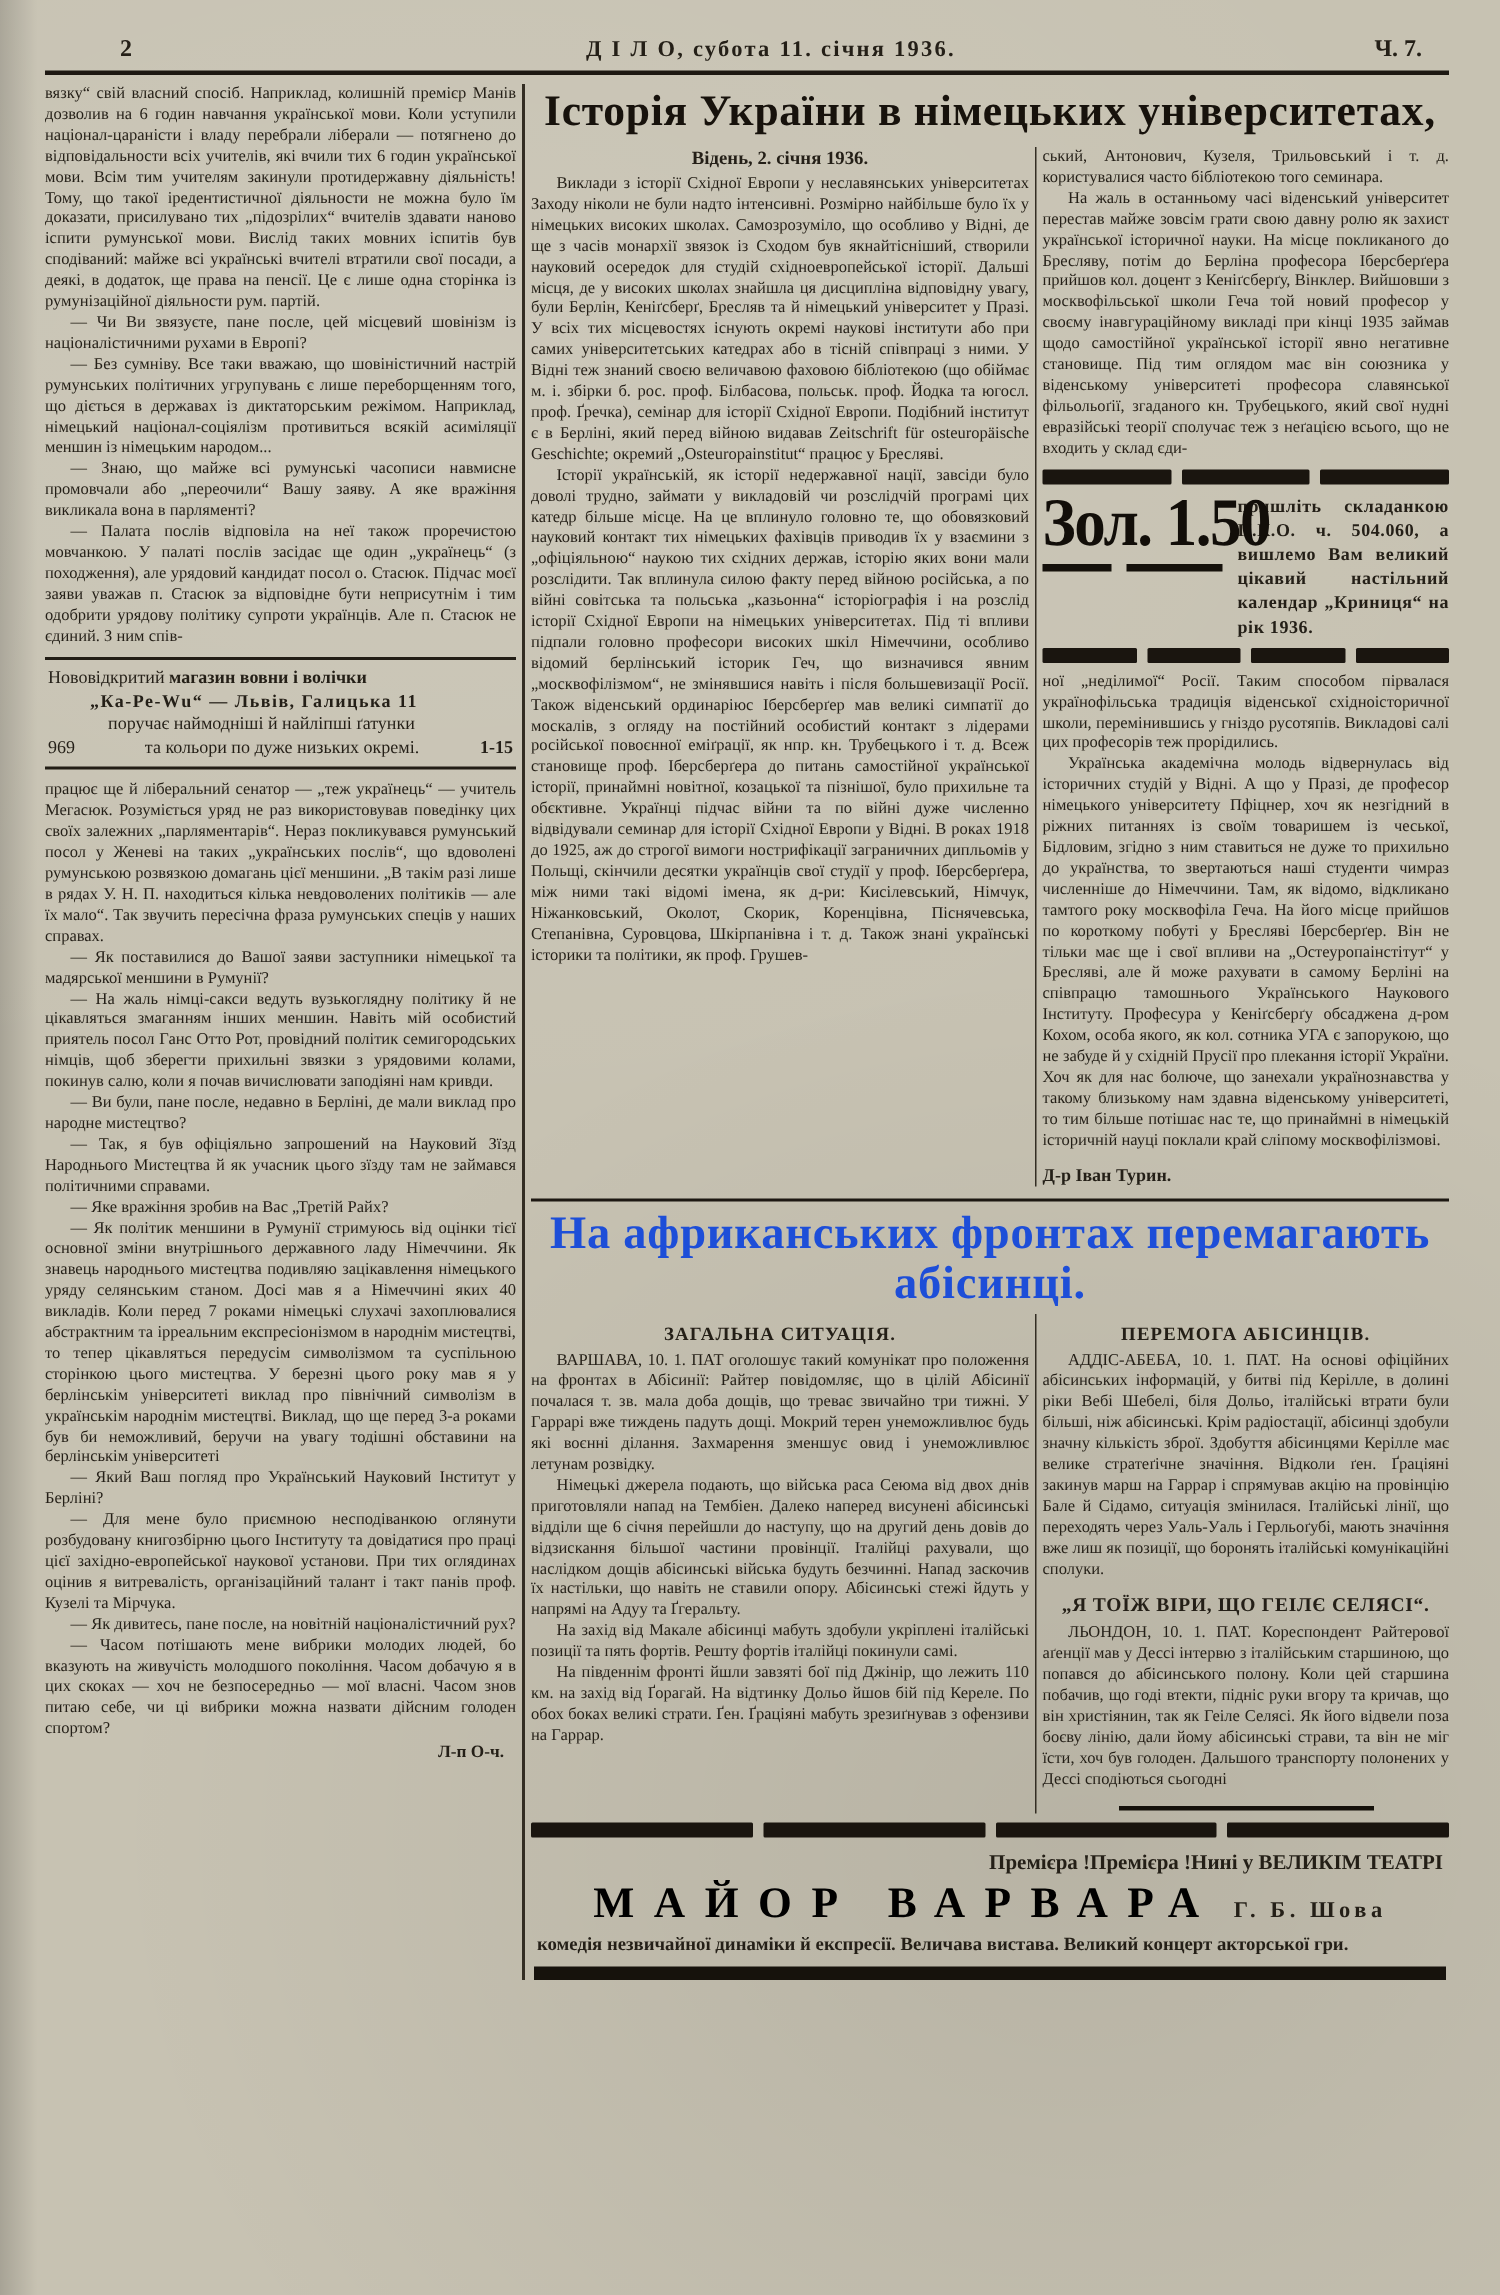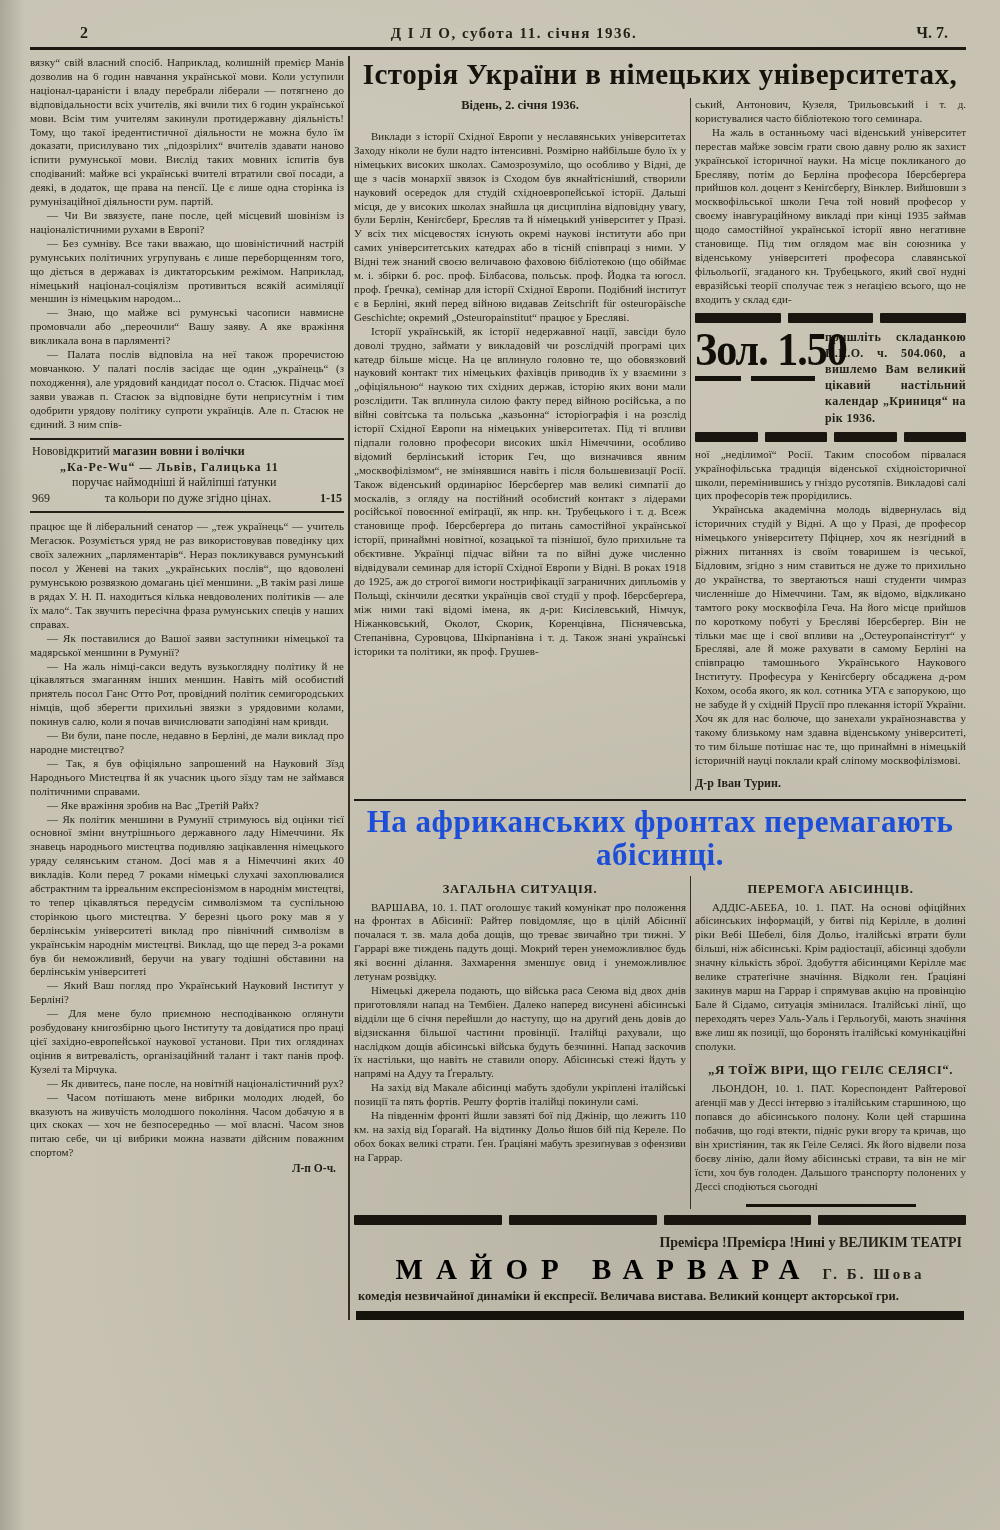--- a/index.html
+++ b/index.html
@@ -36,21 +36,21 @@
   .w2{font-weight:bold;padding-left:28px;letter-spacing:1px;}
   .w3{padding-left:40px;}
   .w4{display:flex;justify-content:space-between;}
   .w4 .ref{margin-right:6px;}
   .w4 .code{font-weight:bold;}
 
   
   h1{font-size:29px;text-align:center;margin:2px 0 7px;letter-spacing:.5px;
      white-space:nowrap;font-weight:bold;color:#17120c;}
   .acols{display:grid;grid-template-columns:332px 9px 1fr;}
-  .dateline{font-weight:bold;text-align:center;font-size:12.5px;margin-bottom:17px;}
+  .dateline{font-weight:bold;text-align:center;font-size:12.5px;margin-bottom:3px;}
   .bar-row{display:flex;gap:7px;margin:6px 0;}
   .bar-row i{flex:1;height:10px;background:#1a150f;border-radius:1px;}
   .calad{display:flex;gap:10px;margin:4px 0 2px;align-items:flex-start;}
   .pricewrap{width:120px;flex:0 0 120px;}
   .price{font-size:42px;font-weight:900;letter-spacing:-1px;line-height:.95;
          color:#120e09;transform:scaleY(1.08);transform-origin:top left;white-space:nowrap;}
   .pbars{display:flex;gap:10px;margin-top:8px;}
   .pbars i{height:5px;background:#15110b;}
   .pbars .pb1{width:46px;}
   .pbars .pb2{flex:1;}
@@ -99,36 +99,36 @@
           <span class="lead">Нововідкритий</span>
           <span>магазин вовни і волічки</span>
         </div>
         <div class="w2">
           <span>„Ка-Ре-Wu“</span>
           <span>— Львів, Галицька 11</span>
         </div>
         <div class="w3">поручає наймодніші й найліпші ґатунки</div>
         <div class="w4">
           <span class="ref">969</span>
-          <span>та кольори по дуже згідно цінах.</span>
+          <span>та кольори по дуже низьких окремі.</span>
           <span class="code">1-15</span>
         </div>
       </div>
 
       <p class="ni">працює ще й ліберальний сенатор — „теж українець“ — учитель Мегасюк. Розуміється уряд не раз використовував поведінку цих своїх залежних „парляментарів“. Нераз покликувався румунський посол у Женеві на таких „українських послів“, що вдоволені румунською розвязкою домагань цієї меншини. „В такім разі лише в рядах У. Н. П. находиться кілька невдоволених політиків — але їх мало“. Так звучить пересічна фраза румунських спеців у наших справах.</p>
       <p>— Як поставилися до Вашої заяви заступники німецької та мадярської меншини в Румунії?</p>
       <p>— На жаль німці-сакси ведуть вузькоглядну політику й не цікавляться змаганням інших меншин. Навіть мій особистий приятель посол Ганс Отто Рот, провідний політик семигородських німців, щоб зберегти прихильні звязки з урядовими колами, покинув салю, коли я почав вичислювати заподіяні нам кривди.</p>
       <p>— Ви були, пане после, недавно в Берліні, де мали виклад про народне мистецтво?</p>
       <p>— Так, я був офіціяльно запрошений на Науковий Зїзд Народнього Мистецтва й як учасник цього зїзду там не займався політичними справами.</p>
       <p>— Яке вражіння зробив на Вас „Третій Райх?</p>
       <p>— Як політик меншини в Румунії стримуюсь від оцінки тієї основної зміни внутрішнього державного ладу Німеччини. Як знавець народнього мистецтва подивляю зацікавлення німецького уряду селянським станом. Досі мав я а Німеччині яких 40 викладів. Коли перед 7 роками німецькі слухачі захоплювалися абстрактним та ірреальним експресіонізмом в народнім мистецтві, то тепер цікавляться передусім символізмом та суспільною сторінкою цього мистецтва. У березні цього року мав я у берлінськім університеті виклад про північний символізм в українськім народнім мистецтві. Виклад, що ще перед 3-а роками був би неможливий, беручи на увагу тодішні обставини на берлінськім університеті</p>
       <p>— Який Ваш погляд про Український Науковий Інститут у Берліні?</p>
       <p>— Для мене було приємною несподіванкою оглянути розбудовану книгозбірню цього Інституту та довідатися про праці цієї західно-европейської наукової установи. При тих оглядинах оцінив я витревалість, організаційний талант і такт панів проф. Кузелі та Мірчука.</p>
       <p>— Як дивитесь, пане после, на новітній націоналістичний рух?</p>
-      <p>— Часом потішають мене вибрики молодих людей, бо вказують на живучість молодшого покоління. Часом добачую я в цих скоках — хоч не безпосередньо — мої власні. Часом знов питаю себе, чи ці вибрики можна назвати дійсним поважним спортом?</p>
+      <p>— Часом потішають мене вибрики молодих людей, бо вказують на живучість молодшого покоління. Часом добачую я в цих скоках — хоч не безпосередньо — мої власні. Часом знов питаю себе, чи ці вибрики можна назвати дійсним голоден спортом?</p>
       <div class="sig">Л-п О-ч.</div>
     </div>
 
     <div class="vsep"></div>
 
     <div class="maincol">
 
       <h1>Історія України в німецьких університетах,</h1>
 
       <div class="acols">

